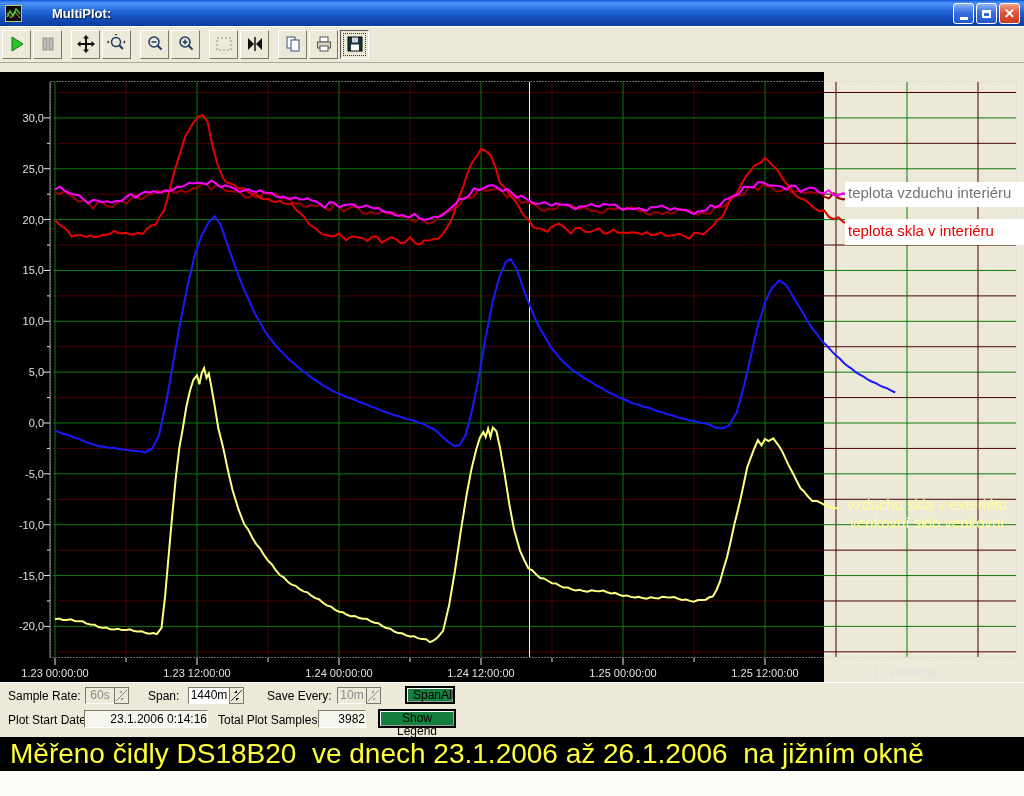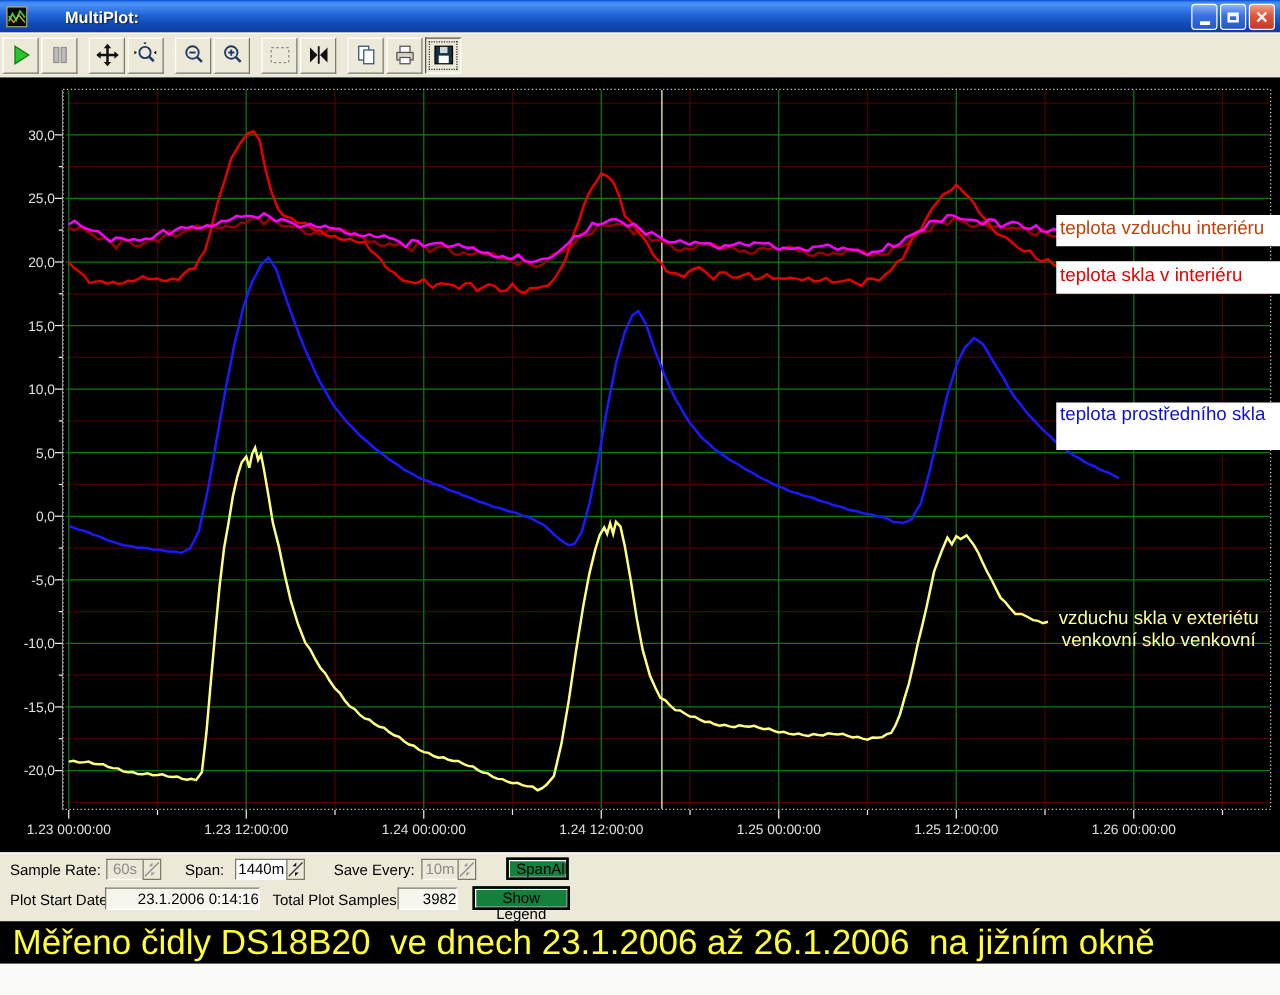--- a/index.html
+++ b/index.html
@@ -25,21 +25,21 @@
   .toolbar{position:absolute;left:0;top:26px;width:1024px;height:36px;background:#ece9d8;
     border-bottom:1px solid #aca899;box-shadow:inset 0 1px 0 #fff;display:flex;align-items:center;}
   .tbtn{width:29px;height:29px;margin-left:2px;background:#ece9d8;border:1px solid;
     border-color:#fff #7a7a6a #7a7a6a #fff;display:flex;align-items:center;justify-content:center;
     box-sizing:border-box;position:relative;}
   .tbtn.gap{margin-left:9px;}
   .tbtn.focused{outline:1px dotted #333;outline-offset:-4px;border-color:#555 #fff #fff #555;}
   .tbtn svg{display:block;}
 
   
-  .plot-section{position:absolute;left:0;top:62px;width:1024px;height:620px;background:#000;}
+  .plot-section{position:absolute;left:0;top:72px;width:824px;height:620px;background:#000;}
   .plot-section svg{position:absolute;left:0;top:0;}
   .legend-box{position:absolute;left:845px;width:179px;background:#fff;font-size:15px;
     white-space:nowrap;overflow:hidden;padding-left:3px;box-sizing:border-box;z-index:5;}
   .legend-free{position:absolute;left:836px;width:182px;text-align:center;font-size:15px;
     line-height:18px;z-index:5;}
 
   
   .control-panel{position:absolute;left:0;top:682px;width:1024px;height:55px;background:#ece9d8;
     border-top:1px solid #fff;box-sizing:border-box;font-size:12px;color:#000;}
   .cp-label{position:absolute;white-space:nowrap;}
@@ -284,28 +284,25 @@
           <text x="623" y="667">1.25 00:00:00</text>
           <text x="765" y="667">1.25 12:00:00</text>
           <text x="907" y="667">1.26 00:00:00</text>
         </g>
         <polyline points="55.0,609.3 58.9,608.6 62.9,610.0 66.8,609.9 70.8,609.3 74.7,611.0 78.7,611.3 82.6,611.3 86.6,613.6 90.5,614.5 94.4,614.7 98.4,617.1 102.3,617.8 106.3,617.6 110.2,619.3 114.2,619.4 118.1,618.7 122.1,620.1 126.0,620.0 129.9,619.4 133.9,621.1 137.8,621.6 141.8,621.2 145.7,623.1 149.7,623.7 153.2,623.0 156.8,624.1 161.5,617.8 165.1,586.2 168.6,546.2 172.2,505.7 175.7,468.7 179.3,438.1 182.8,418.5 186.3,397.0 189.9,381.0 193.4,369.8 197.0,365.3 199.4,374.2 201.7,363.1 204.1,358.1 206.5,367.9 208.8,363.5 211.2,375.9 214.8,396.7 218.3,418.3 223.0,436.9 227.8,459.8 232.5,480.1 238.4,499.2 244.3,514.3 248.3,519.7 252.2,527.4 256.2,534.2 260.1,538.5 264.1,545.2 268.0,550.7 271.9,554.5 275.9,560.5 279.8,565.0 283.8,567.4 287.7,571.7 291.7,574.7 295.6,575.8 299.6,579.1 303.5,581.4 307.4,582.3 311.4,585.7 315.3,588.2 319.3,589.4 323.2,593.0 327.2,595.6 331.1,596.6 335.1,599.8 339.0,601.7 342.9,602.3 346.9,604.8 350.8,606.2 354.8,605.9 358.7,607.8 362.7,608.8 366.6,608.8 370.6,611.1 374.5,612.7 378.4,613.2 382.4,616.1 386.3,618.0 390.3,618.7 394.2,621.5 398.2,623.1 402.1,623.3 406.1,625.4 410.0,626.5 413.9,626.2 417.9,628.1 421.8,629.1 426.0,629.2 430.1,632.2 433.7,630.5 437.2,627.8 443.1,620.9 449.1,595.3 455.0,560.5 460.9,520.3 466.8,483.7 471.5,458.9 476.3,439.3 479.8,428.0 483.4,421.9 485.7,427.0 488.1,418.6 490.5,427.1 492.8,417.5 496.4,421.3 499.9,437.2 504.7,464.7 509.4,494.7 514.1,519.7 520.0,540.6 524.2,550.0 528.3,558.3 532.3,560.3 536.2,564.5 540.2,568.1 544.1,568.4 548.1,571.0 552.0,573.2 555.9,573.4 559.9,575.8 563.8,577.6 567.8,577.5 571.7,579.4 575.7,580.5 579.6,579.8 583.6,581.1 587.5,581.7 591.4,580.3 595.4,581.0 599.3,581.3 603.3,580.6 607.2,582.2 611.2,583.4 615.1,582.9 619.1,584.7 623.0,585.9 626.9,585.4 630.9,586.9 634.8,587.6 638.8,586.9 642.7,588.1 646.7,588.7 650.6,587.3 654.6,588.0 658.5,588.4 662.4,586.7 666.4,587.2 670.3,587.6 674.3,587.1 678.2,588.7 682.2,590.0 686.1,589.5 690.1,590.9 694.0,591.7 697.9,590.0 701.9,590.1 705.8,589.7 709.4,587.3 712.9,586.4 716.5,580.0 720.0,571.5 723.6,558.5 727.1,547.0 730.7,531.3 734.2,515.0 737.8,500.5 741.3,485.4 747.3,457.1 753.2,441.2 757.9,430.1 761.5,435.4 765.0,429.0 768.5,431.2 773.3,428.3 779.2,436.3 782.8,442.6 786.3,450.4 789.8,457.6 793.4,464.2 797.0,471.5 800.5,478.3 804.0,481.4 807.6,486.0 812.3,491.1 817.1,491.1 821.8,493.4 826.5,496.1 830.5,496.7 834.4,498.6 838.4,497.4" fill="none" stroke="#ffff80" stroke-width="2"></polyline>
         <polyline points="55.0,420.8 58.9,422.1 62.9,423.7 66.8,424.5 70.8,426.0 74.7,427.9 78.7,428.9 82.6,430.6 86.6,432.5 90.5,433.5 94.4,434.7 98.4,436.2 102.3,436.6 106.3,437.2 110.2,438.1 114.2,438.1 118.1,438.7 122.1,439.6 126.0,439.8 129.9,440.2 133.9,441.1 137.8,441.1 141.4,441.5 144.9,442.4 148.5,440.5 152.0,438.7 155.6,432.0 159.1,424.9 162.7,408.2 166.2,392.3 169.8,372.3 173.3,351.6 176.9,331.4 180.4,311.7 184.0,293.7 187.5,275.7 191.1,261.0 194.6,245.8 198.2,235.2 201.7,225.4 205.3,219.0 208.8,211.9 214.8,206.2 220.7,214.9 224.2,225.1 227.8,235.8 231.3,245.7 234.9,255.6 239.6,268.4 244.3,280.1 248.3,288.7 252.2,297.7 256.2,306.0 260.1,312.6 264.1,319.7 268.0,325.8 271.9,330.6 275.9,335.8 279.8,340.0 283.8,343.9 287.7,348.2 291.7,351.6 295.6,354.8 299.6,358.6 303.5,361.5 307.4,364.3 311.4,367.6 315.3,370.1 319.3,372.6 323.2,375.7 327.2,377.7 331.1,379.8 335.1,382.2 339.0,383.7 342.9,385.2 346.9,387.2 350.8,388.2 354.8,389.7 358.7,391.8 362.7,393.1 366.6,394.4 370.6,396.4 374.5,397.6 378.4,399.1 382.4,401.1 386.3,402.2 390.3,403.5 394.2,405.3 398.2,406.1 402.1,407.2 406.1,408.8 410.0,409.6 413.9,410.7 417.9,412.5 421.8,413.4 425.8,415.1 429.7,417.5 433.7,419.0 437.2,421.8 440.8,425.2 444.3,428.5 447.9,431.6 451.4,434.0 455.0,436.1 459.7,435.2 465.6,425.1 471.5,403.0 475.1,385.6 478.6,367.9 482.2,347.0 485.7,326.7 489.3,309.2 492.8,290.9 496.4,277.9 499.9,265.5 505.9,252.0 510.6,248.9 516.5,258.6 520.0,268.7 523.6,279.4 527.7,290.1 531.9,300.7 536.0,310.1 540.2,318.9 544.1,325.3 548.1,332.4 552.0,338.7 555.9,343.2 559.9,348.3 563.8,352.4 567.8,355.6 571.7,359.5 575.7,362.3 579.6,364.7 583.6,367.7 587.5,369.9 591.4,372.0 595.4,374.8 599.3,376.9 603.3,378.9 607.2,381.6 611.2,383.5 615.1,385.2 619.1,387.6 623.0,389.0 626.9,390.5 630.9,392.7 634.8,393.9 638.8,394.8 642.7,396.5 646.7,397.3 650.6,398.4 654.6,400.2 658.5,401.3 662.4,402.3 666.4,404.0 670.3,404.9 674.3,405.9 678.2,407.6 682.2,408.4 686.1,409.2 690.1,410.6 694.0,411.1 697.9,411.7 701.9,413.1 705.8,413.6 710.6,415.1 715.3,417.8 718.8,417.8 722.4,418.3 726.0,417.1 729.5,415.1 733.0,408.6 736.6,402.9 740.2,390.0 743.7,376.8 747.3,361.7 750.8,346.7 754.3,330.9 757.9,315.7 761.5,304.5 765.0,292.6 768.5,284.8 772.1,277.7 775.7,274.3 779.2,270.4 782.8,272.8 786.3,275.3 789.8,281.0 793.4,287.2 798.1,295.0 802.9,302.5 807.6,311.4 812.3,318.6 816.3,323.2 820.2,328.6 824.2,333.3 828.1,337.0 832.1,341.6 836.0,345.5 839.9,348.7 843.9,352.9 847.8,356.2 851.8,358.8 855.7,362.2 859.7,364.7 863.6,366.7 867.6,369.5 871.5,371.5 875.4,373.0 879.4,375.4 883.3,377.0 887.3,378.3 891.2,380.6 895.2,382.5" fill="none" stroke="#1a1aff" stroke-width="2"></polyline>
         <polyline points="55.0,182.1 59.7,184.3 64.5,181.3 69.2,184.8 73.9,187.7 78.7,191.6 83.4,190.3 88.1,192.7 92.9,198.9 97.6,192.5 102.3,192.0 107.1,196.3 111.8,197.0 116.5,193.7 121.3,190.4 126.0,193.7 130.7,189.3 135.5,185.2 140.2,189.5 144.9,186.8 149.7,184.2 153.6,183.1 157.6,180.3 161.5,181.8 165.4,181.9 169.4,180.0 173.3,182.2 177.3,182.5 181.2,180.4 185.2,181.9 189.1,181.3 193.1,178.0 197.0,178.5 201.7,174.1 206.5,174.0 211.2,179.6 215.9,175.1 220.7,176.8 225.4,180.9 230.1,180.9 234.9,181.4 239.6,181.5 244.3,186.9 248.3,187.7 252.2,185.7 256.2,187.5 260.1,186.5 264.1,183.1 268.0,183.9 271.9,184.9 275.9,183.7 279.8,186.9 283.8,188.6 287.7,188.0 291.7,191.5 295.6,193.7 299.6,193.0 303.5,196.0 307.4,196.9 311.4,194.8 315.3,196.4 320.1,195.0 324.8,197.6 329.5,200.9 334.3,194.2 339.0,196.6 343.7,201.6 348.5,198.4 353.2,196.6 357.9,197.6 362.7,203.1 366.6,204.0 370.6,201.9 374.5,203.4 378.4,203.7 382.4,201.3 386.3,203.0 390.3,203.9 394.2,202.4 398.2,205.2 402.1,207.3 406.1,206.6 410.0,209.8 414.7,211.9 419.5,207.9 424.2,211.8 428.9,213.7 433.7,211.8 438.4,207.9 441.9,203.5 445.5,202.8 450.2,200.9 455.0,198.5 459.7,195.0 464.4,187.1 469.2,188.5 473.9,186.5 478.6,179.3 483.4,180.3 488.1,180.8 492.8,179.6 497.6,179.0 502.3,181.5 507.0,187.5 511.8,183.9 516.5,186.9 521.2,192.8 526.0,191.9 530.7,193.5 535.4,195.0 540.2,199.7 544.1,200.9 548.1,198.6 552.0,199.7 555.9,198.7 559.9,194.6 563.8,194.4 567.8,196.3 571.7,195.2 575.7,198.1 579.6,199.3 583.6,197.2 587.5,198.7 591.4,201.4 595.4,200.4 599.3,202.7 603.3,202.6 607.2,198.9 611.2,198.5 615.1,199.7 619.1,197.6 623.0,199.4 626.9,199.7 630.9,197.0 634.8,198.1 638.8,201.1 642.7,200.8 646.7,203.8 650.6,204.9 654.6,202.2 658.5,202.6 662.4,204.3 666.4,202.2 670.3,203.4 674.3,203.0 678.2,199.3 682.2,199.3 686.1,201.4 690.1,200.5 694.0,203.2 697.9,204.7 701.9,202.6 705.8,203.8 710.6,203.2 715.3,196.2 720.0,197.5 724.8,195.8 729.5,191.0 734.2,186.9 739.0,184.9 743.7,185.2 748.4,177.7 753.2,176.8 757.9,180.1 762.6,175.0 767.4,176.0 772.1,177.9 776.8,181.5 781.6,180.7 786.3,177.3 791.0,182.2 795.8,181.3 800.5,180.8 805.2,183.1 810.0,182.0 814.7,183.0 819.4,181.7 824.2,186.6 828.9,188.4 833.6,183.3 838.4,188.0 843.1,189.4 847.8,188.2" fill="none" stroke="#990000" stroke-width="2"></polyline>
         <polyline points="55.0,209.8 59.1,214.3 63.3,217.2 67.4,220.5 71.6,226.5 76.3,225.3 81.0,224.9 85.8,226.9 90.5,225.5 94.4,227.2 98.4,226.7 102.3,224.7 106.3,225.0 110.2,223.5 114.2,221.0 118.1,223.0 122.1,223.4 126.0,222.8 129.9,224.5 133.9,224.5 137.8,222.9 142.6,223.9 147.3,218.8 151.4,215.4 155.6,214.8 159.7,206.7 163.9,200.7 167.4,189.0 171.0,174.5 174.5,160.8 178.1,149.5 181.6,138.2 185.2,126.2 188.7,120.7 192.3,114.3 198.2,106.7 202.9,105.2 207.7,112.1 212.4,135.5 217.1,153.3 223.0,168.1 226.6,172.3 230.1,173.6 233.7,174.6 237.2,178.0 240.8,178.5 244.3,178.2 248.3,181.9 252.2,184.1 256.2,184.4 260.1,187.8 264.1,189.3 268.0,188.8 271.9,191.2 275.9,192.0 279.8,190.9 283.8,193.1 287.7,194.1 291.7,193.5 296.4,200.4 301.1,204.0 304.7,207.4 308.2,213.2 311.8,216.2 315.3,218.0 318.9,221.6 322.4,224.4 327.2,225.3 331.9,226.5 335.4,225.5 339.0,223.3 342.6,227.1 346.1,230.3 349.6,227.5 353.2,226.6 357.9,227.3 362.7,228.2 367.4,231.0 372.1,226.7 376.9,226.6 381.6,232.7 386.3,229.9 391.1,227.4 395.8,228.8 400.5,233.2 405.3,232.3 410.0,227.0 414.7,232.6 419.5,234.6 424.2,230.4 428.9,230.6 433.7,229.3 438.4,228.4 441.9,225.0 445.5,220.1 449.1,213.9 452.6,207.3 456.2,195.4 459.7,185.3 463.3,176.6 466.8,165.0 470.4,156.1 473.9,149.7 477.4,145.1 481.0,138.9 485.7,140.9 490.5,145.2 495.2,156.4 499.9,172.9 504.7,177.4 508.2,182.3 511.8,187.0 515.3,190.9 518.9,196.5 522.4,203.6 526.0,207.8 529.5,211.0 533.1,216.9 536.6,218.5 540.2,218.4 543.7,220.0 547.3,221.7 550.8,217.6 554.4,215.4 559.1,213.7 563.8,217.0 567.4,220.3 570.9,223.6 575.7,217.9 580.4,217.9 585.1,221.7 589.9,222.1 594.6,220.1 599.3,218.5 604.1,223.7 608.8,222.5 613.5,219.4 618.3,222.9 623.0,222.6 627.7,222.9 632.5,222.2 637.2,222.9 641.9,224.4 646.7,222.1 651.4,225.1 656.1,224.5 660.9,222.3 665.6,225.9 670.3,225.5 675.1,224.7 679.8,223.7 684.5,226.4 689.3,228.7 694.0,222.9 698.7,223.0 703.5,224.5 708.2,219.8 712.9,216.0 717.7,209.6 722.4,206.8 727.1,196.5 731.9,186.9 736.6,183.9 741.3,174.2 746.1,166.2 750.8,160.5 754.3,155.7 757.9,153.9 761.5,151.9 765.0,147.9 768.5,151.1 772.1,155.0 775.7,158.2 779.2,162.6 782.8,169.3 786.3,173.6 789.8,176.7 793.4,182.7 797.0,186.7 800.5,188.3 805.2,190.0 810.0,194.2 814.7,198.4 819.4,201.2 824.2,200.4 828.9,206.9 833.6,209.2 838.4,207.3 843.1,212.0 847.8,213.7" fill="none" stroke="#e60000" stroke-width="2"></polyline>
         <polyline points="55.0,179.6 59.7,176.7 64.5,180.6 69.2,183.0 73.9,184.5 78.7,185.2 83.4,189.1 88.1,193.4 92.9,190.1 97.6,190.6 102.3,192.3 107.1,191.3 111.8,192.6 116.5,190.8 121.3,191.3 126.0,187.1 130.7,184.0 135.5,187.8 140.2,184.1 144.9,181.7 149.7,182.5 153.6,181.1 157.6,182.8 161.5,182.2 165.4,180.2 169.4,181.0 173.3,179.6 177.3,176.7 181.2,177.0 185.2,175.4 189.1,172.7 193.1,173.5 197.0,172.7 201.7,172.9 206.5,174.5 211.2,170.7 215.9,173.4 220.7,177.2 225.4,175.3 230.1,176.8 234.9,178.8 239.6,181.9 244.3,180.5 248.3,179.1 252.2,181.3 256.2,181.9 260.1,180.4 264.1,182.4 268.0,182.8 271.9,182.9 275.9,186.2 279.8,187.5 283.8,186.6 287.7,188.6 291.7,188.7 295.6,187.4 299.6,189.3 303.5,189.6 307.4,188.2 311.4,190.4 315.3,191.2 320.1,193.9 324.8,197.7 329.5,192.1 334.3,192.8 339.0,197.2 343.7,195.3 348.5,194.6 353.2,194.3 357.9,197.5 362.7,196.7 366.6,195.3 370.6,197.4 374.5,198.4 378.4,197.9 382.4,200.8 386.3,202.4 390.3,202.1 394.2,204.9 398.2,205.9 402.1,204.8 406.1,206.7 410.0,206.9 414.7,203.7 419.5,208.5 424.2,209.7 428.9,209.0 433.7,207.1 438.4,206.7 441.9,205.5 445.5,202.5 450.2,198.5 455.0,194.3 459.7,188.9 464.4,188.7 469.2,185.5 473.9,178.3 478.6,180.1 483.4,178.3 488.1,175.8 492.8,175.2 497.6,177.8 502.3,181.1 507.0,178.9 511.8,182.7 516.5,187.7 521.2,185.8 526.0,188.6 530.7,191.7 535.4,194.0 540.2,193.6 544.1,192.2 548.1,194.2 552.0,195.7 555.9,193.4 559.9,194.5 563.8,194.7 567.8,194.5 571.7,197.4 575.7,199.0 579.6,196.3 583.6,196.5 587.5,195.6 591.4,194.0 595.4,195.7 599.3,196.6 603.3,193.9 607.2,194.5 611.2,194.7 615.1,194.5 619.1,197.6 623.0,199.9 626.9,198.0 630.9,199.0 634.8,199.0 638.8,198.0 642.7,199.7 646.7,200.7 650.6,197.3 654.6,197.2 658.5,196.6 662.4,195.6 666.4,197.9 670.3,199.9 674.3,198.0 678.2,199.3 682.2,200.0 686.1,199.8 690.1,202.4 694.0,204.1 697.9,201.3 701.9,201.3 705.8,200.6 710.6,195.0 715.3,197.7 720.0,195.1 724.8,189.9 729.5,187.8 734.2,185.6 739.0,183.7 743.7,177.0 748.4,176.7 753.2,177.7 757.9,172.2 762.6,172.3 767.4,174.9 772.1,175.7 776.8,175.8 781.6,176.6 786.3,179.8 791.0,175.5 795.8,176.0 800.5,182.0 805.2,179.4 810.0,177.5 814.7,178.5 819.4,182.5 824.2,183.2 828.9,180.2 833.6,185.1 838.4,185.5 843.1,183.1 847.8,185.2" fill="none" stroke="#ff00ff" stroke-width="2"></polyline>
       </svg>
-      <div class="legend-box" style="top: 110px; height: 25px; line-height: 22px; color: #c2410c;">
+      <div class="legend-box" style="top: 110px; height: 25px; line-height: 22px; color: #737373;">
         <div>teplota vzduchu interiéru</div>
       </div>
       <div class="legend-box" style="top: 147px; height: 26px; line-height: 23px; color: rgb(230, 0, 0);">
         <div>teplota skla v interiéru</div>
-      </div>
-      <div class="legend-box" style="top: 260px; height: 38px; line-height: 20px; color: rgb(17, 17, 204);">
-        <div>teplota prostředního skla</div>
       </div>
       <div class="legend-free" style="top: 424px; height: 38px; line-height: 18px; color: rgb(255, 255, 153);">
         <div>vzduchu skla v exteriétu</div>
         <div>venkovní sklo venkovní</div>
       </div>
     </div>
 
   <div class="control-panel">
     <span class="cp-label" style="left:8px;top:6px">Sample Rate:</span>
     <span class="cp-field disabled" style="left:85px;top:4px;width:30px">60s</span>

